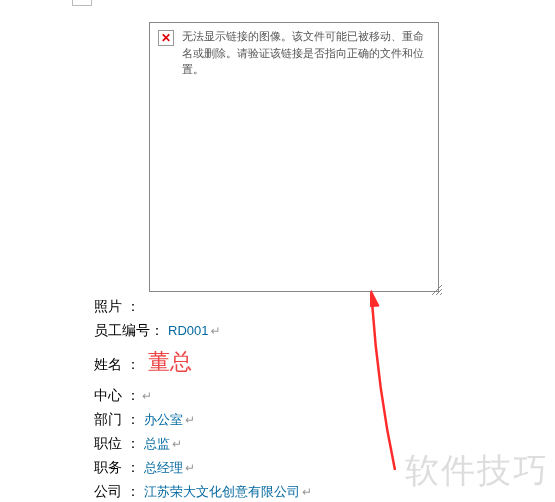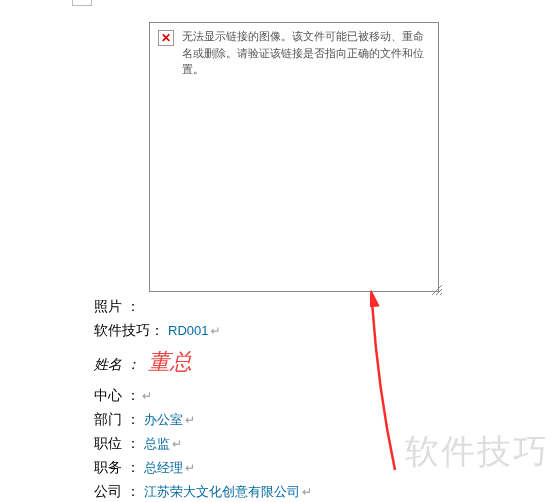--- a/index.html
+++ b/index.html
@@ -103,34 +103,33 @@
       margin-left: 8px;
     }
     .para-mark {
       color: #999;
       font-size: 12px;
       margin-left: 2px;
     }
     .row-name {
       margin-top: 7px;
       margin-bottom: 10px;
-      font-style: italic;
     }
     .arrow {
       position: absolute;
       top: 290px;
       left: 370px;
       width: 120px;
       height: 200px;
       pointer-events: none;
     }
     .watermark {
       position: absolute;
       right: 6px;
-      bottom: 27px;
+      bottom: 8px;
       font-size: 34px;
       color: #ddd;
       font-family: "Microsoft YaHei", sans-serif;
       letter-spacing: 2px;
       user-select: none;
     }
   </style>
 </head>
 <body>
 
@@ -154,21 +153,21 @@
   </div>
 </div>
 
 <div class="fields">
 
   <div class="field-row">
     <span class="field-label">照片 ：</span>
   </div>
 
   <div class="field-row">
-    <span class="field-label">软件技巧：</span>
+    <span class="field-label">员工编号：</span>
     <span class="field-value">RD001</span>
     <span class="para-mark">↵</span>
   </div>
 
   <div class="field-row row-name">
     <span class="field-label">姓名 ：</span>
     <span class="field-value big">董总</span>
   </div>
 
   <div class="field-row">

